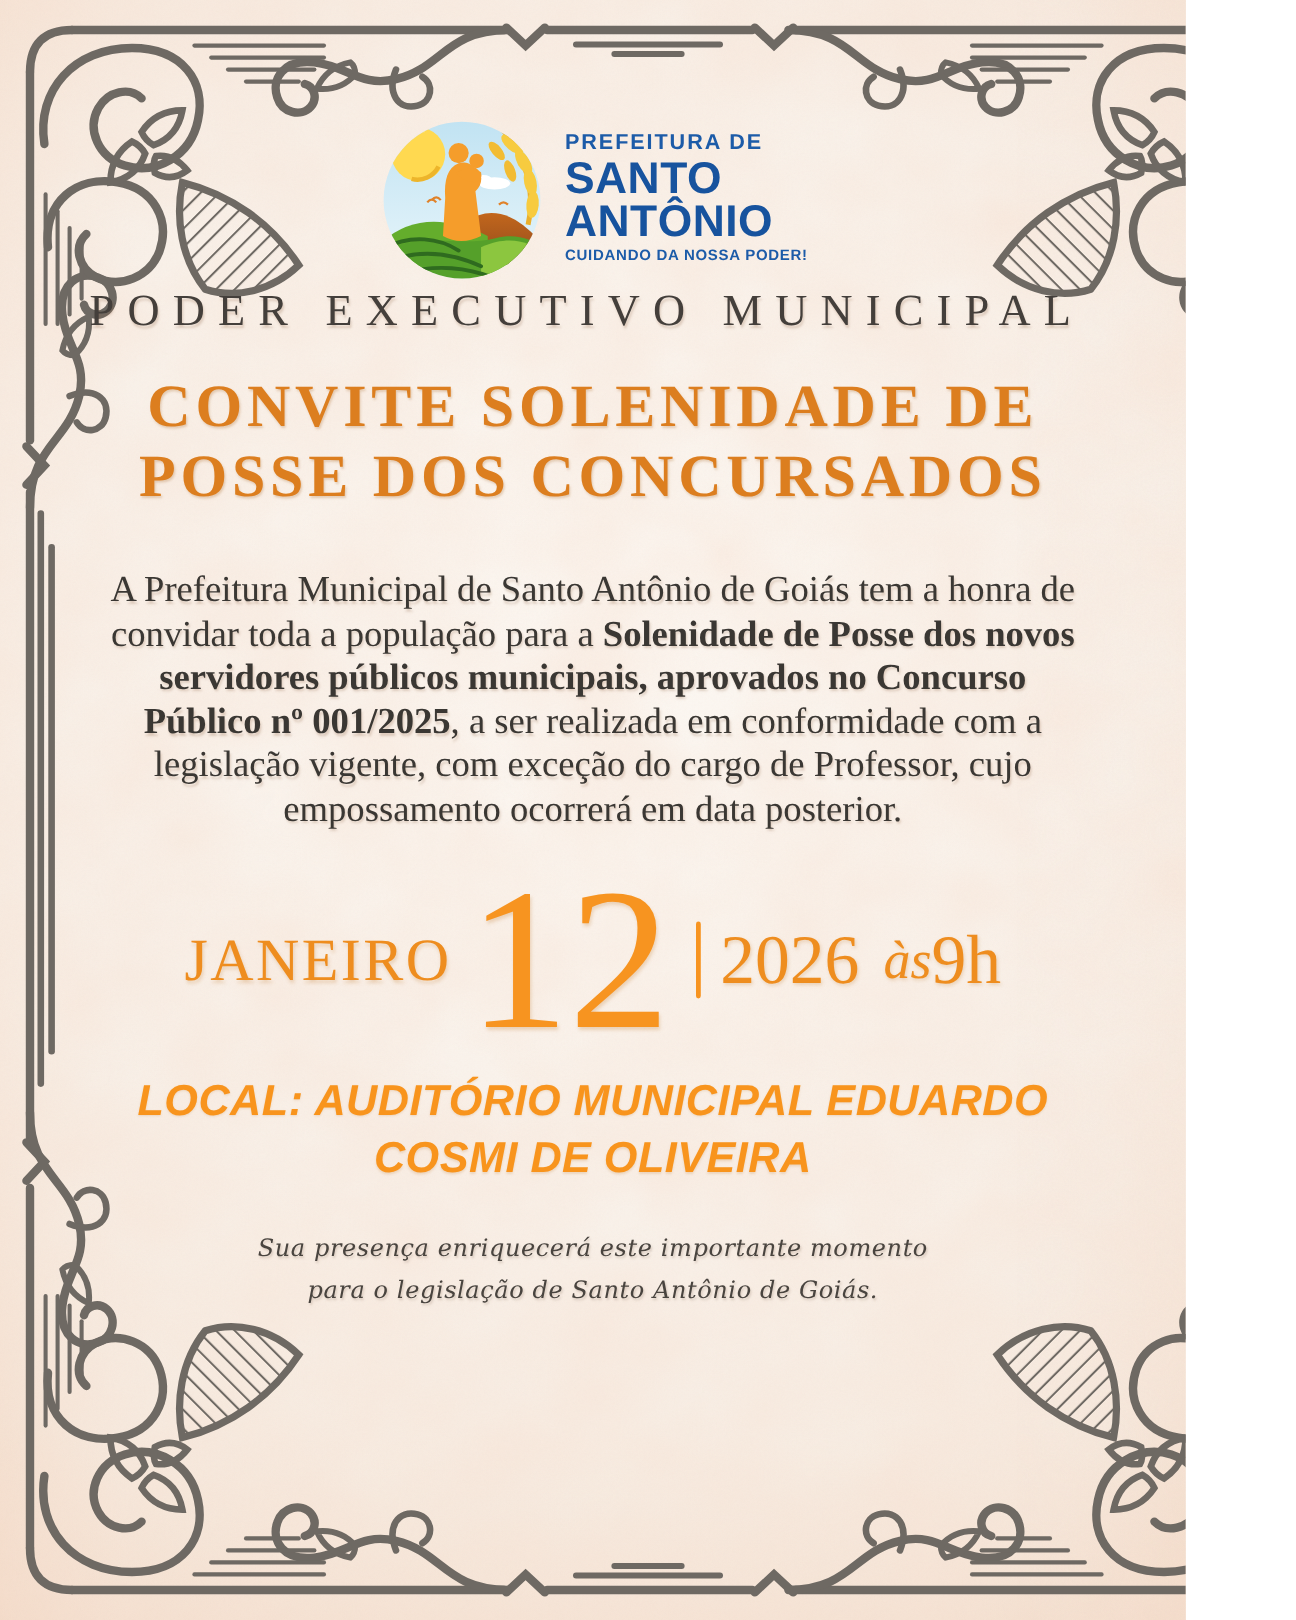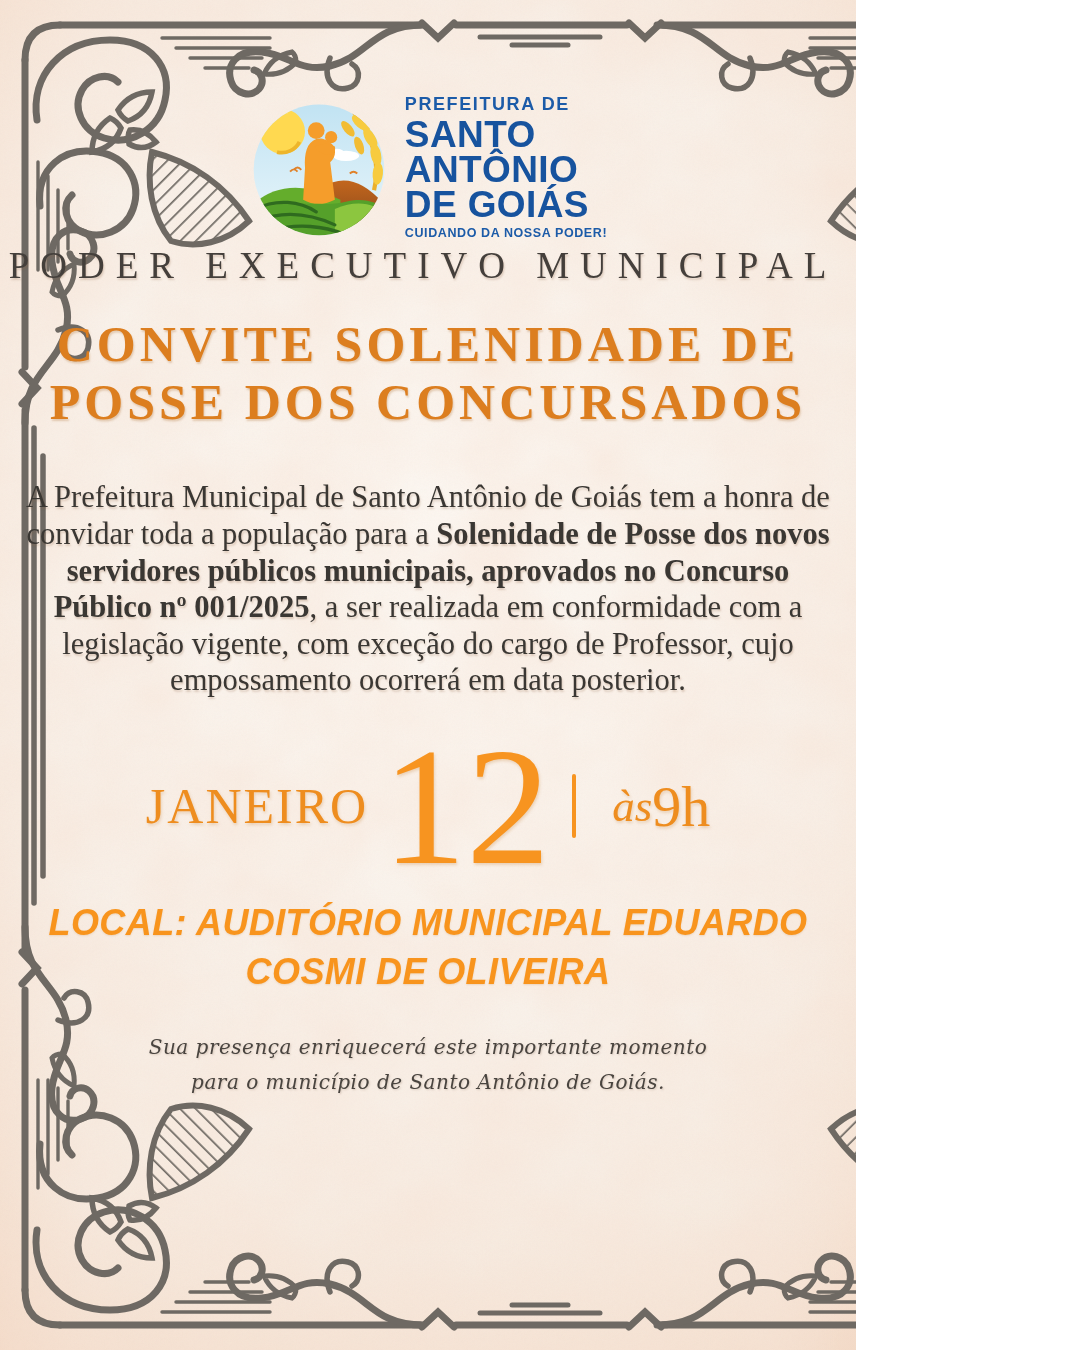--- a/index.html
+++ b/index.html
@@ -1,18 +1,18 @@
 <!DOCTYPE html>
 <html><head>
 <meta charset="utf-8">
 <style>
   html,body{margin:0;padding:0;}
   .poster{
     position:relative;
-    width:856px;height:1350px;
+    width:988px;height:1350px;
     overflow:hidden;
     background:
       radial-gradient(120% 95% at 52% 40%, rgba(252,248,243,.95) 0%, rgba(248,240,232,.9) 42%, rgba(244,226,210,.55) 70%, rgba(238,205,182,.65) 100%),
       linear-gradient(90deg, rgba(240,200,174,.5) 0%, rgba(240,200,174,0) 10%, rgba(240,200,174,0) 90%, rgba(240,200,174,.4) 100%),
       linear-gradient(180deg, rgba(243,210,188,.45) 0%, rgba(243,210,188,0) 9%, rgba(243,210,188,0) 88%, rgba(240,203,178,.5) 100%),
       #f6eee6;
     font-family:"Liberation Serif", serif;
   }
   .noise-layer{position:absolute;inset:0;width:100%;height:100%;pointer-events:none;}
   .border-svg{position:absolute;inset:0;pointer-events:none;}
@@ -230,46 +230,46 @@
             <path d="M5,121 C30,108 55,112 72,123"></path>
             <path d="M8,133 C40,120 70,127 92,137"></path>
             <path d="M22,144 C52,134 82,139 102,147"></path>
           </g>
         </g>
       </svg>
       <div class="logo-text">
         <div class="logo-pref">PREFEITURA DE</div>
         <div class="logo-big">SANTO</div>
         <div class="logo-big">ANTÔNIO</div>
-        <div class="logo-big">DE GOIÁS</div>
         <div class="logo-tag">CUIDANDO DA NOSSA PODER!</div>
       </div>
     </header>
 
     <h3 class="branch" style="margin:4px 10px 0 0;">PODER EXECUTIVO MUNICIPAL</h3>
 
     <h1 class="main-title" style="margin-bottom:16px;">
       <span>CONVITE SOLENIDADE DE</span><br>
       <span>POSSE DOS CONCURSADOS</span>
     </h1>
 
     <p class="body-text" style="margin-bottom:0;"><span>A Prefeitura Municipal de Santo Antônio de Goiás tem a honra de convidar toda a população para a </span><b>Solenidade de Posse dos novos servidores públicos municipais, aprovados no Concurso Público nº 001/2025</b><span>, a ser realizada em conformidade com a legislação vigente, com exceção do cargo de Professor, cujo empossamento ocorrerá em data posterior.</span></p>
 
     <div class="date-row">
       <span class="date-month">JANEIRO</span>
       <span class="date-day">12</span>
       <span class="date-bar"></span>
+      <span class="date-year">2026</span>
       <span class="date-prefix">às</span>
       <span class="date-time">9h</span>
     </div>
 
     <div class="location">
       <div>LOCAL: AUDITÓRIO MUNICIPAL EDUARDO</div>
       <div>COSMI DE OLIVEIRA</div>
     </div>
 
     <div class="footer-script">
       <div>Sua presença enriquecerá este importante momento</div>
-      <div>para o município de Santo Antônio de Goiás.</div>
+      <div>para o legislação de Santo Antônio de Goiás.</div>
     </div>
 
   </div>
 </div>
 
 </body></html>

